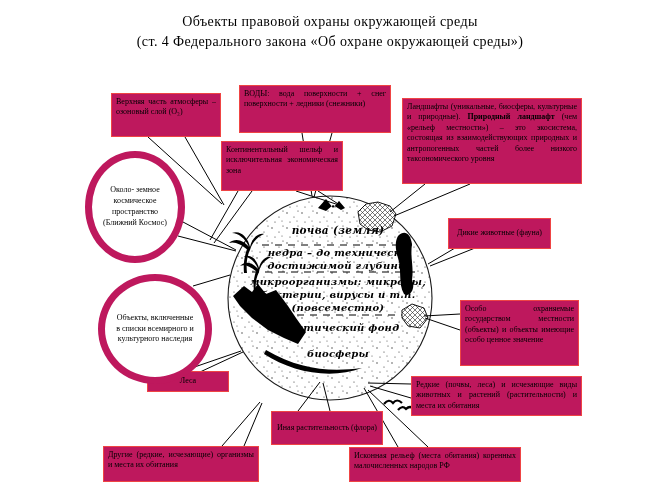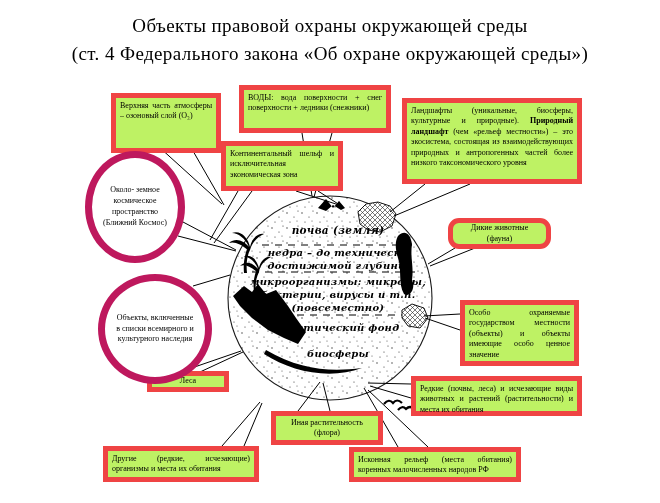--- a/index.html
+++ b/index.html
@@ -1,21 +1,21 @@
 <!DOCTYPE html>
 <html><head>
 <meta charset="utf-8">
 <style>
   html,body{margin:0;padding:0;background:#fff;}
   .stage{position:relative;width:660px;height:503px;background:#fff;overflow:hidden;
          font-family:"Liberation Serif","DejaVu Serif",serif;color:#000;}
   .bg-svg{position:absolute;left:0;top:0;z-index:0;}
   .title{position:absolute;top:12px;left:0;width:660px;text-align:center;z-index:3;
-         font-size:19px;letter-spacing:.4px;line-height:1.45;}
-  .box{position:absolute;z-index:2;border:5px solid #ef4444;background:#bef264;
+         font-size:14px;letter-spacing:.4px;line-height:1.45;}
+  .box{position:absolute;z-index:2;border:1px solid #ef4444;background:#be185d;
        font-size:8px;line-height:1.3;padding:3px 4px;text-align:justify;box-sizing:border-box;}
   .box.center{text-align:center;display:flex;align-items:center;justify-content:center;}
   .oval{position:absolute;z-index:2;border:7px solid #be185d;background:#fff;border-radius:50%;
         display:flex;align-items:center;justify-content:center;text-align:center;
         font-size:8px;line-height:1.35;padding:10px;box-sizing:border-box;}
   .ctext{position:absolute;z-index:1;left:240px;width:196px;text-align:center;
          font-family:"DejaVu Serif",serif;font-style:italic;font-weight:600;
          font-size:10px;letter-spacing:.3px;}
   .bold{font-weight:bold;}
 </style>
@@ -103,29 +103,29 @@
       <line x1="200" y1="372" x2="243" y2="352"></line>
       <line x1="193" y1="286" x2="230" y2="275"></line>
     </g>
   </svg>
 
   <div class="title">
     <div>Объекты правовой охраны окружающей среды</div>
     <div>(ст. 4 Федерального закона «Об охране окружающей среды»)</div>
   </div>
 
-  <div class="box" style="left:111px;top:93px;width:110px;height:60px;">Верхняя часть атмосферы – озоновый слой (О₃)</div>
+  <div class="box" style="left:111px;top:93px;width:110px;height:44px;">Верхняя часть атмосферы – озоновый слой (О₃)</div>
 
   <div class="box" style="left:239px;top:85px;width:152px;height:48px;">ВОДЫ: вода поверхности + снег поверхности + ледники (снежники)</div>
 
   <div class="box" style="left:402px;top:98px;width:180px;height:86px;"><span>Ландшафты (уникальные, биосферы, культурные и природные).</span> <span class="bold">Природный ландшафт</span><span> (чем «рельеф местности») – это экосистема, состоящая из взаимодействующих природных и антропогенных частей более низкого таксономического уровня</span></div>
 
   <div class="box" style="left:221px;top:141px;width:122px;height:50px;">Континентальный шельф и исключительная экономическая зона</div>
 
-  <div class="box center" style="left:448px;top:218px;width:103px;height:31px;border-radius:11px;">Дикие животные (фауна)</div>
+  <div class="box center" style="left:448px;top:218px;width:103px;height:31px;">Дикие животные (фауна)</div>
 
   <div class="box" style="left:460px;top:300px;width:119px;height:66px;">Особо охраняемые государством местности (объекты) и объекты имеющие особо ценное значение</div>
 
   <div class="box" style="left:411px;top:376px;width:171px;height:40px;">Редкие (почвы, леса) и исчезающие виды животных и растений (растительности) и места их обитания</div>
 
   <div class="box center" style="left:271px;top:411px;width:112px;height:34px;">Иная растительность (флора)</div>
 
   <div class="box" style="left:349px;top:447px;width:172px;height:35px;">Исконная рельеф (места обитания) коренных малочисленных народов РФ</div>
 
   <div class="box" style="left:103px;top:446px;width:156px;height:36px;">Другие (редкие, исчезающие) организмы и места их обитания</div>

